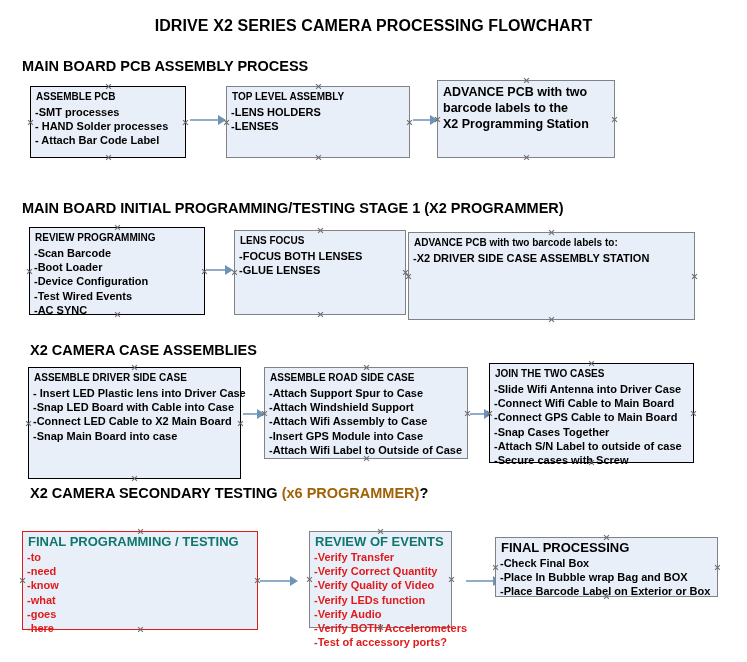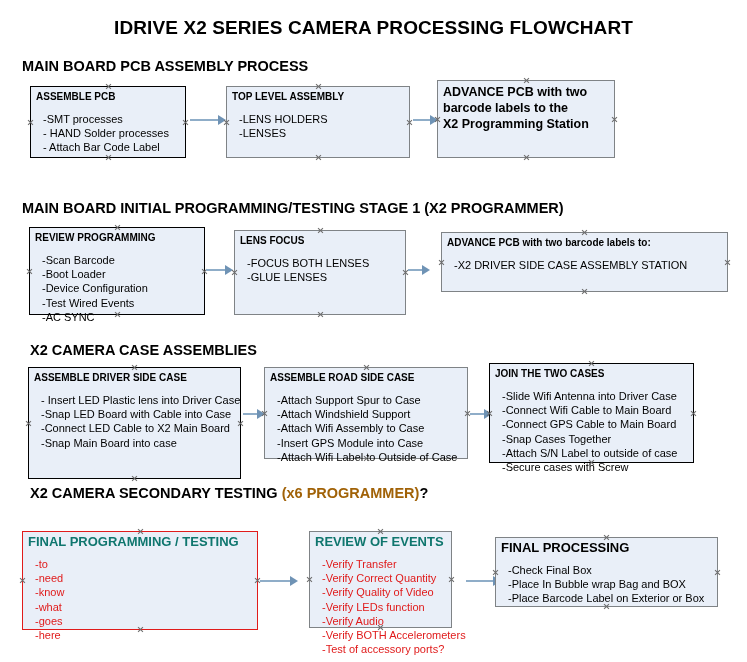--- a/index.html
+++ b/index.html
@@ -6,21 +6,21 @@
   body{
     width:747px;height:662px;position:relative;overflow:hidden;
     font-family:"Liberation Sans","DejaVu Sans",sans-serif;
     color:#000000;
   }
   .canvas{position:absolute;left:0;top:0;width:747px;height:662px;}
 
   
   .doc-title{
     position:absolute;left:0;top:17px;width:747px;text-align:center;
-    font-size:19px;font-weight:bold;letter-spacing:0.1px;
+    font-size:16px;font-weight:bold;letter-spacing:0.1px;
   }
 
   
   .section-head{
     position:absolute;font-weight:bold;font-size:14.5px;white-space:nowrap;
   }
   .section-head .red{color:#a16207;}
   .section-head .blk{color:#000;}
 
   
@@ -31,21 +31,21 @@
     padding:3px 4px 0 4px;
     overflow:visible;
   }
   .node.gray{border:1.5px solid #7f8386;}
   .node.red{border:1.5px solid #e01b1b;}
   .node .title{
     font-weight:bold;font-size:10px;line-height:14px;white-space:nowrap;
     margin:0 0 1px 1px;
   }
   .node .title.big{font-size:13px;}
-  .node ul{list-style:none;margin:8px;padding:0;}
+  .node ul{list-style:none;margin:0;padding:0;font-weight:bold;}
   .node li{
     font-size:11px;line-height:14.2px;white-space:nowrap;
   }
   .node.redtext .title{color:#0f766e;}
   .node.redtext li{color:#e01b1b;}
 
   
   .node .body-line{
     font-weight:bold;font-size:12.5px;line-height:16px;white-space:nowrap;
     margin-left:1px;
@@ -167,21 +167,21 @@
     <span class="handle h-b"></span>
     <span class="handle h-l"></span>
     <span class="handle h-r"></span>
   </div>
 
   <div class="arrow" style="left:408px;top:265px;width:22px;">
     <span class="shaft" style="width:14px;"></span>
     <span class="head" style="left:14px;"></span>
   </div>
 
-  <div class="node gray" style="left:441px;top:232px;width:287px;height:60px;">
+  <div class="node gray" style="left:408px;top:232px;width:287px;height:88px;">
     <div class="title">ADVANCE PCB with two barcode labels to:</div>
     <ul>
       <li>-X2 DRIVER  SIDE  CASE  ASSEMBLY STATION</li>
     </ul>
     <span class="handle h-t"></span>
     <span class="handle h-b"></span>
     <span class="handle h-l"></span>
     <span class="handle h-r"></span>
   </div>
 
@@ -284,21 +284,21 @@
     <span class="handle h-b"></span>
     <span class="handle h-l"></span>
     <span class="handle h-r"></span>
   </div>
 
   <div class="arrow" style="left:466px;top:576px;width:35px;">
     <span class="shaft" style="width:27px;"></span>
     <span class="head" style="left:27px;"></span>
   </div>
 
-  <div class="node gray" style="left:495px;top:537px;width:223px;height:70px;">
+  <div class="node gray" style="left:495px;top:537px;width:223px;height:60px;">
     <div class="title big">FINAL PROCESSING</div>
     <ul>
       <li> -Check Final Box</li>
       <li>-Place In Bubble wrap Bag and BOX</li>
       <li>-Place Barcode Label on Exterior or Box</li>
     </ul>
     <span class="handle h-t"></span>
     <span class="handle h-b"></span>
     <span class="handle h-l"></span>
     <span class="handle h-r"></span>

